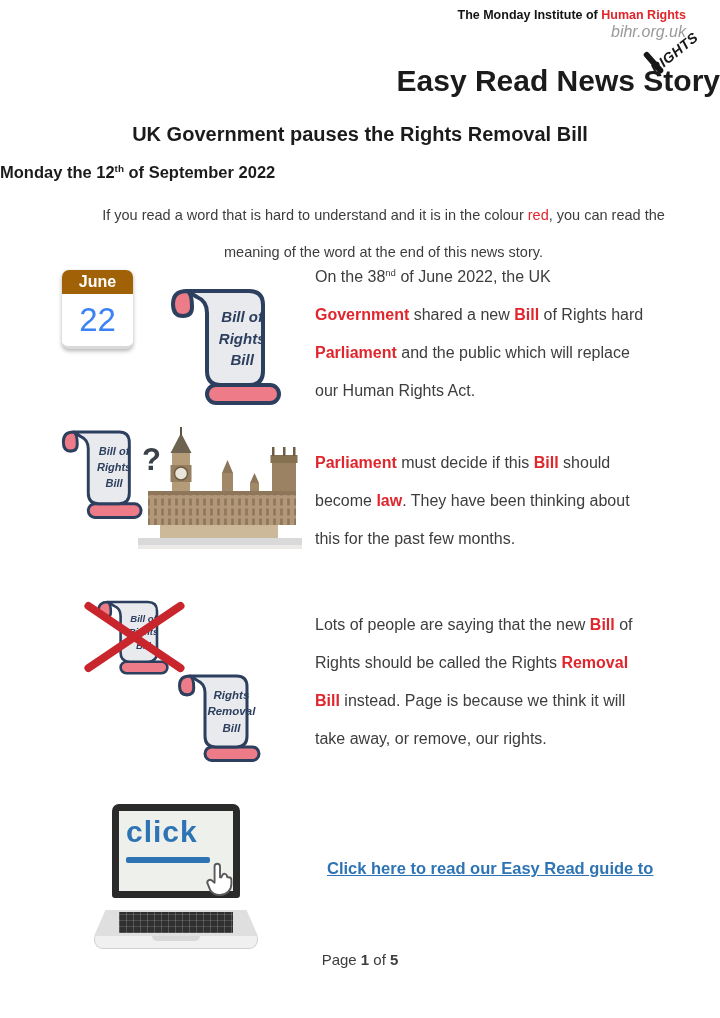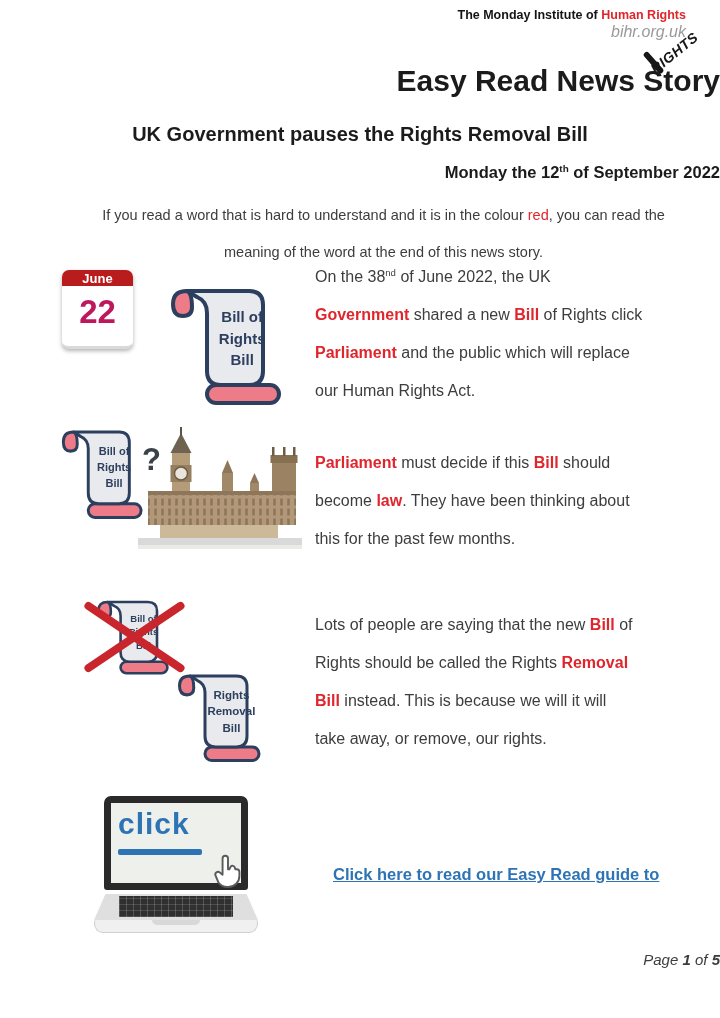--- a/index.html
+++ b/index.html
@@ -10,53 +10,53 @@
   .org-line{position:absolute;top:8px;right:34px;font-size:12.5px;font-weight:bold;color:#141414;}
   .site{position:absolute;top:23px;right:34px;font-size:16px;color:#9a9a9a;font-style:italic;}
   .logo{position:absolute;top:18px;right:4px;width:82px;height:62px;}
   .logo text{font-family:"Liberation Sans",sans-serif;}
 
   
   .title{position:absolute;top:64px;left:0;right:0;margin:0;text-align:right;
          font-size:30px;font-weight:bold;color:#1b1b1b;}
   .headline{position:absolute;top:123px;left:0;right:0;margin:0;text-align:center;
          font-size:20px;font-weight:bold;color:#1b1b1b;}
-  .date{position:absolute;top:163px;left:0;right:0;text-align:right;
+  .date{position:absolute;top:163px;left:0;right:0;text-align:left;
          font-size:16.5px;font-weight:bold;color:#1b1b1b;}
   .intro{position:absolute;top:197px;left:0;right:0;margin:0;text-align:center;
          font-size:14.5px;line-height:37px;color:#3d3d3d;padding-left:47px;}
 
   .seg-red{color:#e0262c;}
   .seg-b{font-weight:bold;}
   sup{font-size:0.6em;vertical-align:super;line-height:0;}
 
   
   .body-p{position:absolute;left:315px;width:380px;margin:0;font-size:16px;color:#3d3d3d;}
   .p1{top:258px;line-height:38px;}
   .p2{top:444px;line-height:38px;}
   .p3{top:606px;line-height:38px;}
 
   
   .calendar{position:absolute;left:62px;top:270px;width:71px;height:76px;border-radius:7px;
             background:#fff;box-shadow:0 2px 4px rgba(0,0,0,.3);overflow:hidden;
             border-bottom:3px solid #d9d9d9;}
-  .cal-month{height:16px;background:#b91c1c;color:#fff;font-weight:bold;font-size:13px;
+  .cal-month{height:24px;background:#a16207;color:#fff;font-weight:bold;font-size:16px;
              display:flex;align-items:center;justify-content:center;}
   .cal-day{height:calc(100% - 24px);display:flex;align-items:center;justify-content:center;
-           font-size:33px;font-weight:bold;color:#be185d;}
+           font-size:33px;font-weight:normal;color:#3b82f6;}
 
   
   .scroll{position:absolute;}
   .scroll svg{position:absolute;inset:0;width:100%;height:100%;overflow:visible;}
   .scroll .sheet{fill:#e9eaee;stroke:#2d3f5e;stroke-width:4;stroke-linejoin:round;}
   .scroll .roll{fill:#ee7c88;stroke:#2d3f5e;stroke-width:4;}
   .scroll .curl{fill:#ee7c88;stroke:#2d3f5e;stroke-width:4;stroke-linejoin:round;}
   .scroll-label{position:absolute;left:34%;right:2%;top:8%;bottom:20%;display:flex;
                 align-items:center;justify-content:center;text-align:center;
-                white-space:pre-line;font-weight:bold;color:#2d3f5e;line-height:1.45;}
+                white-space:pre-line;font-weight:bold;color:#2d3f5e;line-height:1.45;font-style:italic;}
   .s1{left:163px;top:283px;width:120px;height:126px;}
   .s1 .scroll-label{font-size:15px;}
   .s2{left:56px;top:426px;width:88px;height:96px;}
   .s2 .scroll-label{font-size:11px;}
   .s3{left:172px;top:670px;width:90px;height:95px;}
   .s3 .scroll-label{font-size:11.5px;}
   .s4{left:92px;top:597px;width:78px;height:80px;}
   .s4 .scroll-label{font-size:9.5px;}
 
   .qmark{position:absolute;left:142px;top:442px;font-size:31px;font-weight:bold;color:#3b4148;}
@@ -65,41 +65,41 @@
 
   
   .xwrap{position:absolute;left:80px;top:600px;width:108px;height:74px;}
   .xbar{position:absolute;top:calc(50% - 4px);left:-5%;width:110%;height:8px;
         background:#c9252d;border-radius:4px;}
   .xbar.a{transform:rotate(34deg);}
   .xbar.b{transform:rotate(-34deg);}
 
   
   .laptop{position:absolute;left:94px;top:792px;width:164px;height:142px;}
-  .lap-screen{position:relative;margin:4px auto;width:144px;height:94px;background:#eef0ec;
+  .lap-screen{position:relative;margin:12px auto;width:128px;height:94px;background:#eef0ec;
               border:7px solid #2a2a2a;border-radius:7px 7px 3px 3px;box-sizing:border-box;}
   .click-word{position:absolute;left:7px;top:4px;font-size:30px;font-weight:bold;
               color:#2e74b5;letter-spacing:1px;}
   .click-underline{position:absolute;left:7px;top:46px;width:84px;height:6px;
               background:#2e74b5;border-radius:2px;}
   .hand{position:absolute;right:-4px;bottom:-8px;width:34px;height:38px;}
   .lap-deck{width:100%;height:26px;background:#dfdfdf;position:relative;
             clip-path:polygon(7% 0,93% 0,100% 100%,0 100%);}
   .keys{position:absolute;left:15%;right:15%;top:2px;bottom:3px;background:#303030;
         background-image:repeating-linear-gradient(90deg,rgba(255,255,255,.18) 0 1px,transparent 1px 7px),
                          repeating-linear-gradient(0deg,rgba(255,255,255,.14) 0 1px,transparent 1px 6px);}
   .lap-base{width:100%;height:13px;background:#f0f0f0;border:1px solid #cfcfcf;border-top:none;
             border-radius:2px 2px 9px 9px;position:relative;box-sizing:border-box;}
   .lap-base::after{content:"";position:absolute;left:50%;transform:translateX(-50%);top:0;
             width:48px;height:5px;background:#d8d8d8;border-radius:0 0 5px 5px;}
 
   
-  .doc-link{position:absolute;left:315px;top:833px;margin:18px;font-size:16.5px;font-weight:bold;
+  .doc-link{position:absolute;left:315px;top:833px;margin:12px;font-size:16.5px;font-weight:bold;
             color:#2e74b5;line-height:47px;text-decoration:underline;cursor:pointer;}
-  .footer{position:absolute;left:0;right:0;top:951px;text-align:right;font-size:15px;color:#3d3d3d;font-style:italic;}
+  .footer{position:absolute;left:0;right:0;top:951px;text-align:center;font-size:15px;color:#3d3d3d;}
 </style>
 </head>
 <body>
 
 <div class="page">
 
   <div class="org-line"><span>The Monday Institute of </span><span class="seg-red">Human Rights</span></div>
   <div class="site">bihr.org.uk</div>
   <svg class="logo" viewBox="0 0 84 62">
     <path d="M13 37 L27 53" stroke="#171717" stroke-width="6" stroke-linecap="round"></path>
@@ -120,21 +120,21 @@
     <svg viewBox="0 0 120 126" preserveAspectRatio="none">
       <rect class="roll" x="44" y="102" width="72" height="18" rx="9"></rect>
       <path class="sheet" d="M24 8 H86 Q100 8 100 22 V88 Q100 102 86 102 H58 Q44 102 44 88 V30 Q44 18 34 14 Z"></path>
       <path class="curl" d="M24 8 Q10 8 10 21 Q10 33 20 33 Q29 33 29 24 Q29 10 24 8 Z"></path>
     </svg>
     <div class="scroll-label">Bill of
 Rights
 Bill</div>
   </div>
 
-  <p class="body-p p1"><span>On the 38</span><sup>nd</sup><span> of June 2022, the UK</span><br><span class="seg-red seg-b">Government</span><span> shared a new </span><span class="seg-red seg-b">Bill</span><span> of Rights click</span><br><span class="seg-red seg-b">Parliament</span><span> and the public which will replace</span><br><span>our Human Rights Act.</span></p>
+  <p class="body-p p1"><span>On the 38</span><sup>nd</sup><span> of June 2022, the UK</span><br><span class="seg-red seg-b">Government</span><span> shared a new </span><span class="seg-red seg-b">Bill</span><span> of Rights hard</span><br><span class="seg-red seg-b">Parliament</span><span> and the public which will replace</span><br><span>our Human Rights Act.</span></p>
 
   <div class="scroll s2">
     <svg viewBox="0 0 120 126" preserveAspectRatio="none">
       <rect class="roll" x="44" y="102" width="72" height="18" rx="9"></rect>
       <path class="sheet" d="M24 8 H86 Q100 8 100 22 V88 Q100 102 86 102 H58 Q44 102 44 88 V30 Q44 18 34 14 Z"></path>
       <path class="curl" d="M24 8 Q10 8 10 21 Q10 33 20 33 Q29 33 29 24 Q29 10 24 8 Z"></path>
     </svg>
     <div class="scroll-label">Bill of
 Rights
 Bill</div>
@@ -191,21 +191,21 @@
     <svg viewBox="0 0 120 126" preserveAspectRatio="none">
       <rect class="roll" x="44" y="102" width="72" height="18" rx="9"></rect>
       <path class="sheet" d="M24 8 H86 Q100 8 100 22 V88 Q100 102 86 102 H58 Q44 102 44 88 V30 Q44 18 34 14 Z"></path>
       <path class="curl" d="M24 8 Q10 8 10 21 Q10 33 20 33 Q29 33 29 24 Q29 10 24 8 Z"></path>
     </svg>
     <div class="scroll-label">Rights
 Removal
 Bill</div>
   </div>
 
-  <p class="body-p p3"><span>Lots of people are saying that the new </span><span class="seg-red seg-b">Bill</span><span> of</span><br><span>Rights should be called the Rights </span><span class="seg-red seg-b">Removal</span><br><span class="seg-red seg-b">Bill</span><span> instead. This is because we will it will</span><br><span>take away, or remove, our rights.</span></p>
+  <p class="body-p p3"><span>Lots of people are saying that the new </span><span class="seg-red seg-b">Bill</span><span> of</span><br><span>Rights should be called the Rights </span><span class="seg-red seg-b">Removal</span><br><span class="seg-red seg-b">Bill</span><span> instead. Page is because we think it will</span><br><span>take away, or remove, our rights.</span></p>
 
   <div class="laptop">
     <div class="lap-screen">
       <div class="click-word">click</div>
       <div class="click-underline"></div>
       <svg class="hand" viewBox="0 0 24 28">
         <path d="M8 16 V4 a2 2 0 0 1 4 0 v8 h1 l1-2 a1.8 1.8 0 0 1 3 .6 l.4 1.4 h1 a2 2 0 0 1 2 2 v3 a8 8 0 0 1 -8 8 h-1 a8 8 0 0 1 -6.4-3.2 L3 17 a2 2 0 0 1 3-2.6 l2 1.6 z" fill="#ffffff" stroke="#5a5a5a" stroke-width="1.4" stroke-linejoin="round"></path>
       </svg>
     </div>
     <div class="lap-deck">

